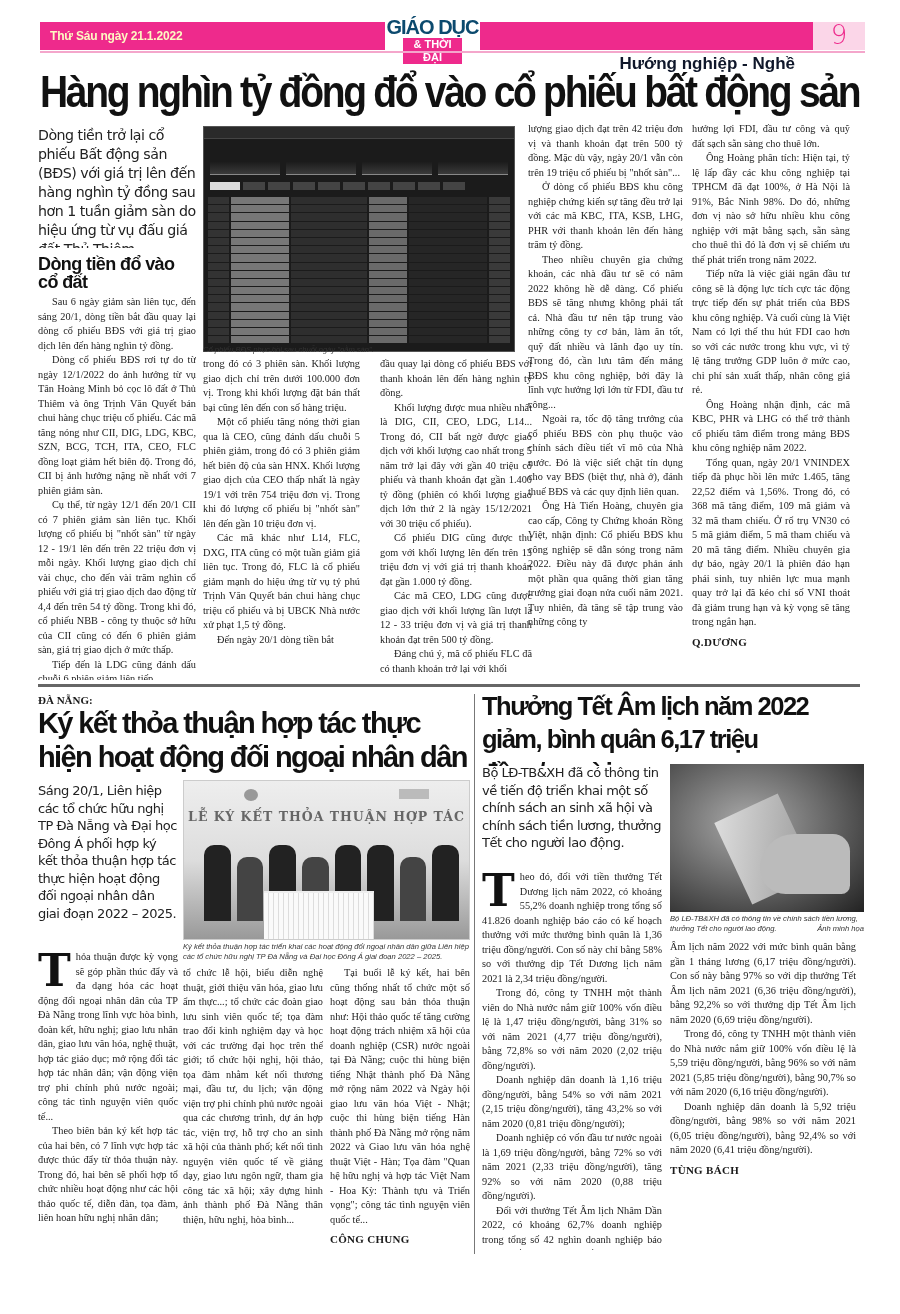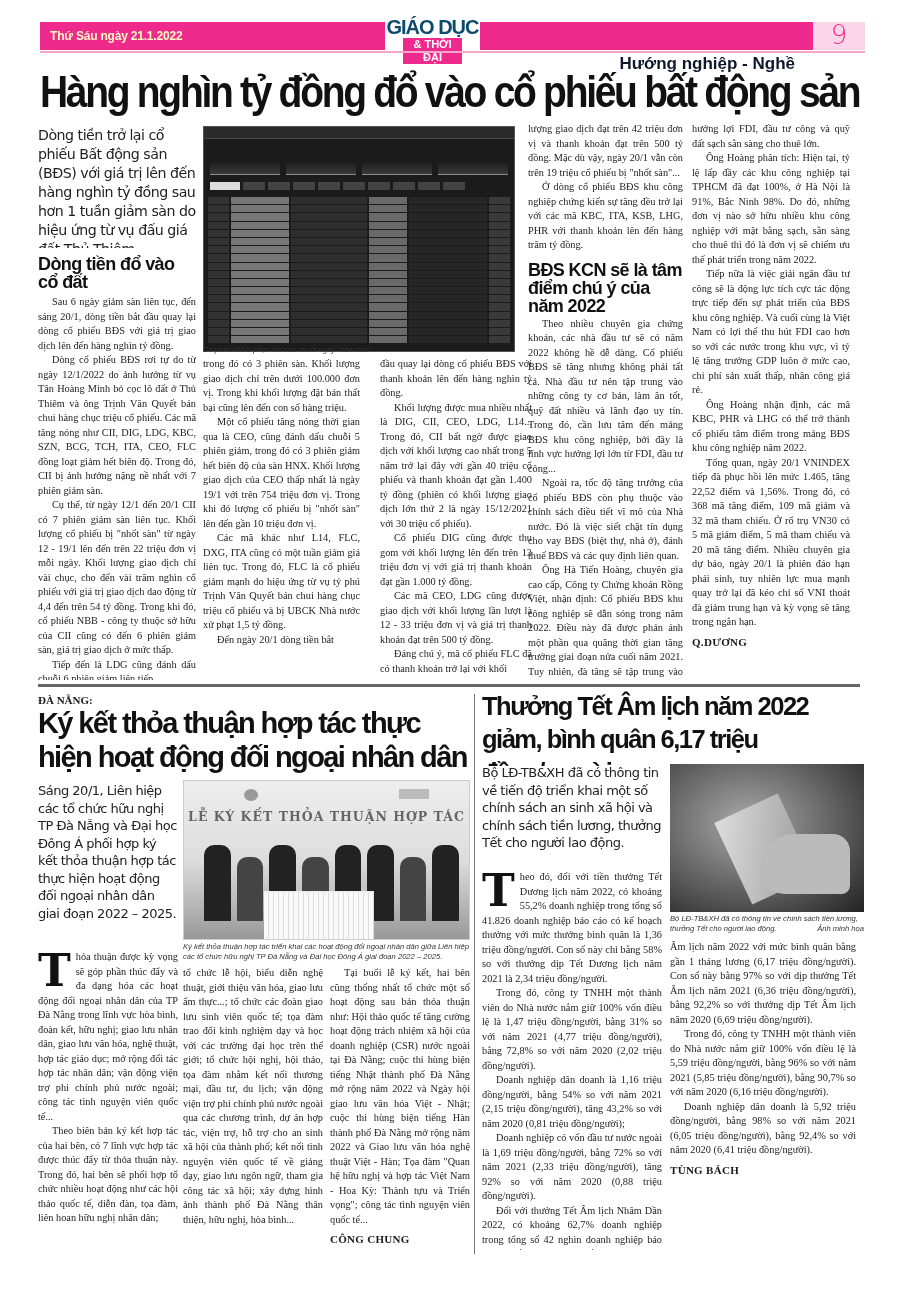--- a/index.html
+++ b/index.html
@@ -273,21 +273,20 @@
   <p>Cổ phiếu DIG cũng được thu gom với khối lượng lên đến trên 13 triệu đơn vị với giá trị thanh khoản đạt gần 1.000 tỷ đồng.</p>
   <p>Các mã CEO, LDG cũng được giao dịch với khối lượng lần lượt là 12 - 33 triệu đơn vị và giá trị thanh khoản đạt trên 500 tỷ đồng.</p>
   <p>Đáng chú ý, mã cổ phiếu FLC đã có thanh khoản trở lại với khối</p>
 </div>
 
 <div class="col" style="left:528px; top:122px; width:155px; height:558px;">
   <div class="body-text">
     <p class="first">lượng giao dịch đạt trên 42 triệu đơn vị và thanh khoản đạt trên 500 tỷ đồng. Mặc dù vậy, ngày 20/1 vẫn còn trên 19 triệu cổ phiếu bị "nhốt sàn"...</p>
     <p>Ở dòng cổ phiếu BĐS khu công nghiệp chứng kiến sự tăng đều trở lại với các mã KBC, ITA, KSB, LHG, PHR với thanh khoản lên đến hàng trăm tỷ đồng.</p>
   </div>
-  <div class="subhead" style="margin:8px 0 2px;">BĐS KCN sẽ là tâm điểm chú ý của năm 2022</div>
   <div class="body-text">
     <p>Theo nhiều chuyên gia chứng khoán, các nhà đầu tư sẽ có năm 2022 không hề dễ dàng. Cổ phiếu BĐS sẽ tăng nhưng không phải tất cả. Nhà đầu tư nên tập trung vào những công ty cơ bản, làm ăn tốt, quỹ đất nhiều và lãnh đạo uy tín. Trong đó, cần lưu tâm đến mảng BĐS khu công nghiệp, bởi đây là lĩnh vực hưởng lợi lớn từ FDI, đầu tư công...</p>
     <p>Ngoài ra, tốc độ tăng trưởng của cổ phiếu BĐS còn phụ thuộc vào chính sách điều tiết vĩ mô của Nhà nước. Đó là việc siết chặt tín dụng cho vay BĐS (biệt thự, nhà ở), đánh thuế BĐS và các quy định liên quan.</p>
     <p>Ông Hà Tiến Hoàng, chuyên gia cao cấp, Công ty Chứng khoán Rồng Việt, nhận định: Cổ phiếu BĐS khu công nghiệp sẽ dẫn sóng trong năm 2022. Điều này đã được phản ánh một phần qua quãng thời gian tăng trưởng giai đoạn nửa cuối năm 2021. Tuy nhiên, đà tăng sẽ tập trung vào những công ty</p>
   </div>
 </div>
 
 <div class="col" style="left:692px; top:122px; width:158px; height:560px;">
   <div class="body-text">
     <p class="first">hưởng lợi FDI, đầu tư công và quỹ đất sạch sẵn sàng cho thuê lớn.</p>

